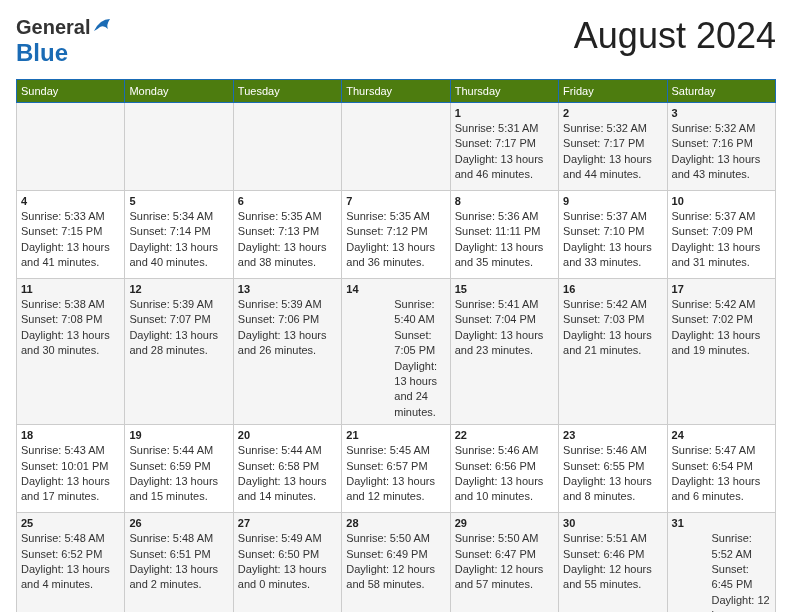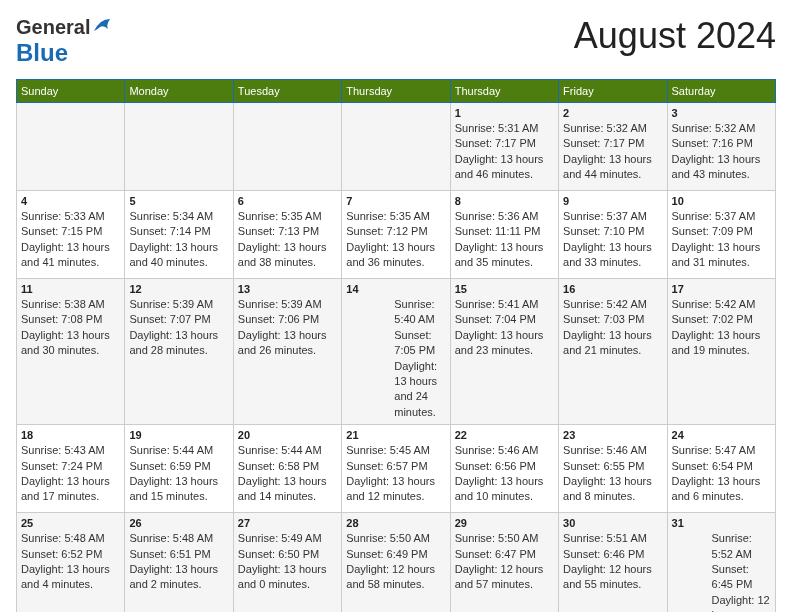--- a/index.html
+++ b/index.html
@@ -241,21 +241,21 @@
           <div class="day-info" style="white-space: pre-line;">Sunrise: 5:42 AM
 Sunset: 7:02 PM
 Daylight: 13 hours
 and 19 minutes.</div>
         </td>
       </tr>
       <tr>
         <td>
           <span class="day-num">18</span>
           <div class="day-info" style="white-space: pre-line;">Sunrise: 5:43 AM
-Sunset: 7:24 PM
+Sunset: 10:01 PM
 Daylight: 13 hours
 and 17 minutes.</div>
         </td>
         <td>
           <span class="day-num">19</span>
           <div class="day-info" style="white-space: pre-line;">Sunrise: 5:44 AM
 Sunset: 6:59 PM
 Daylight: 13 hours
 and 15 minutes.</div>
         </td>

